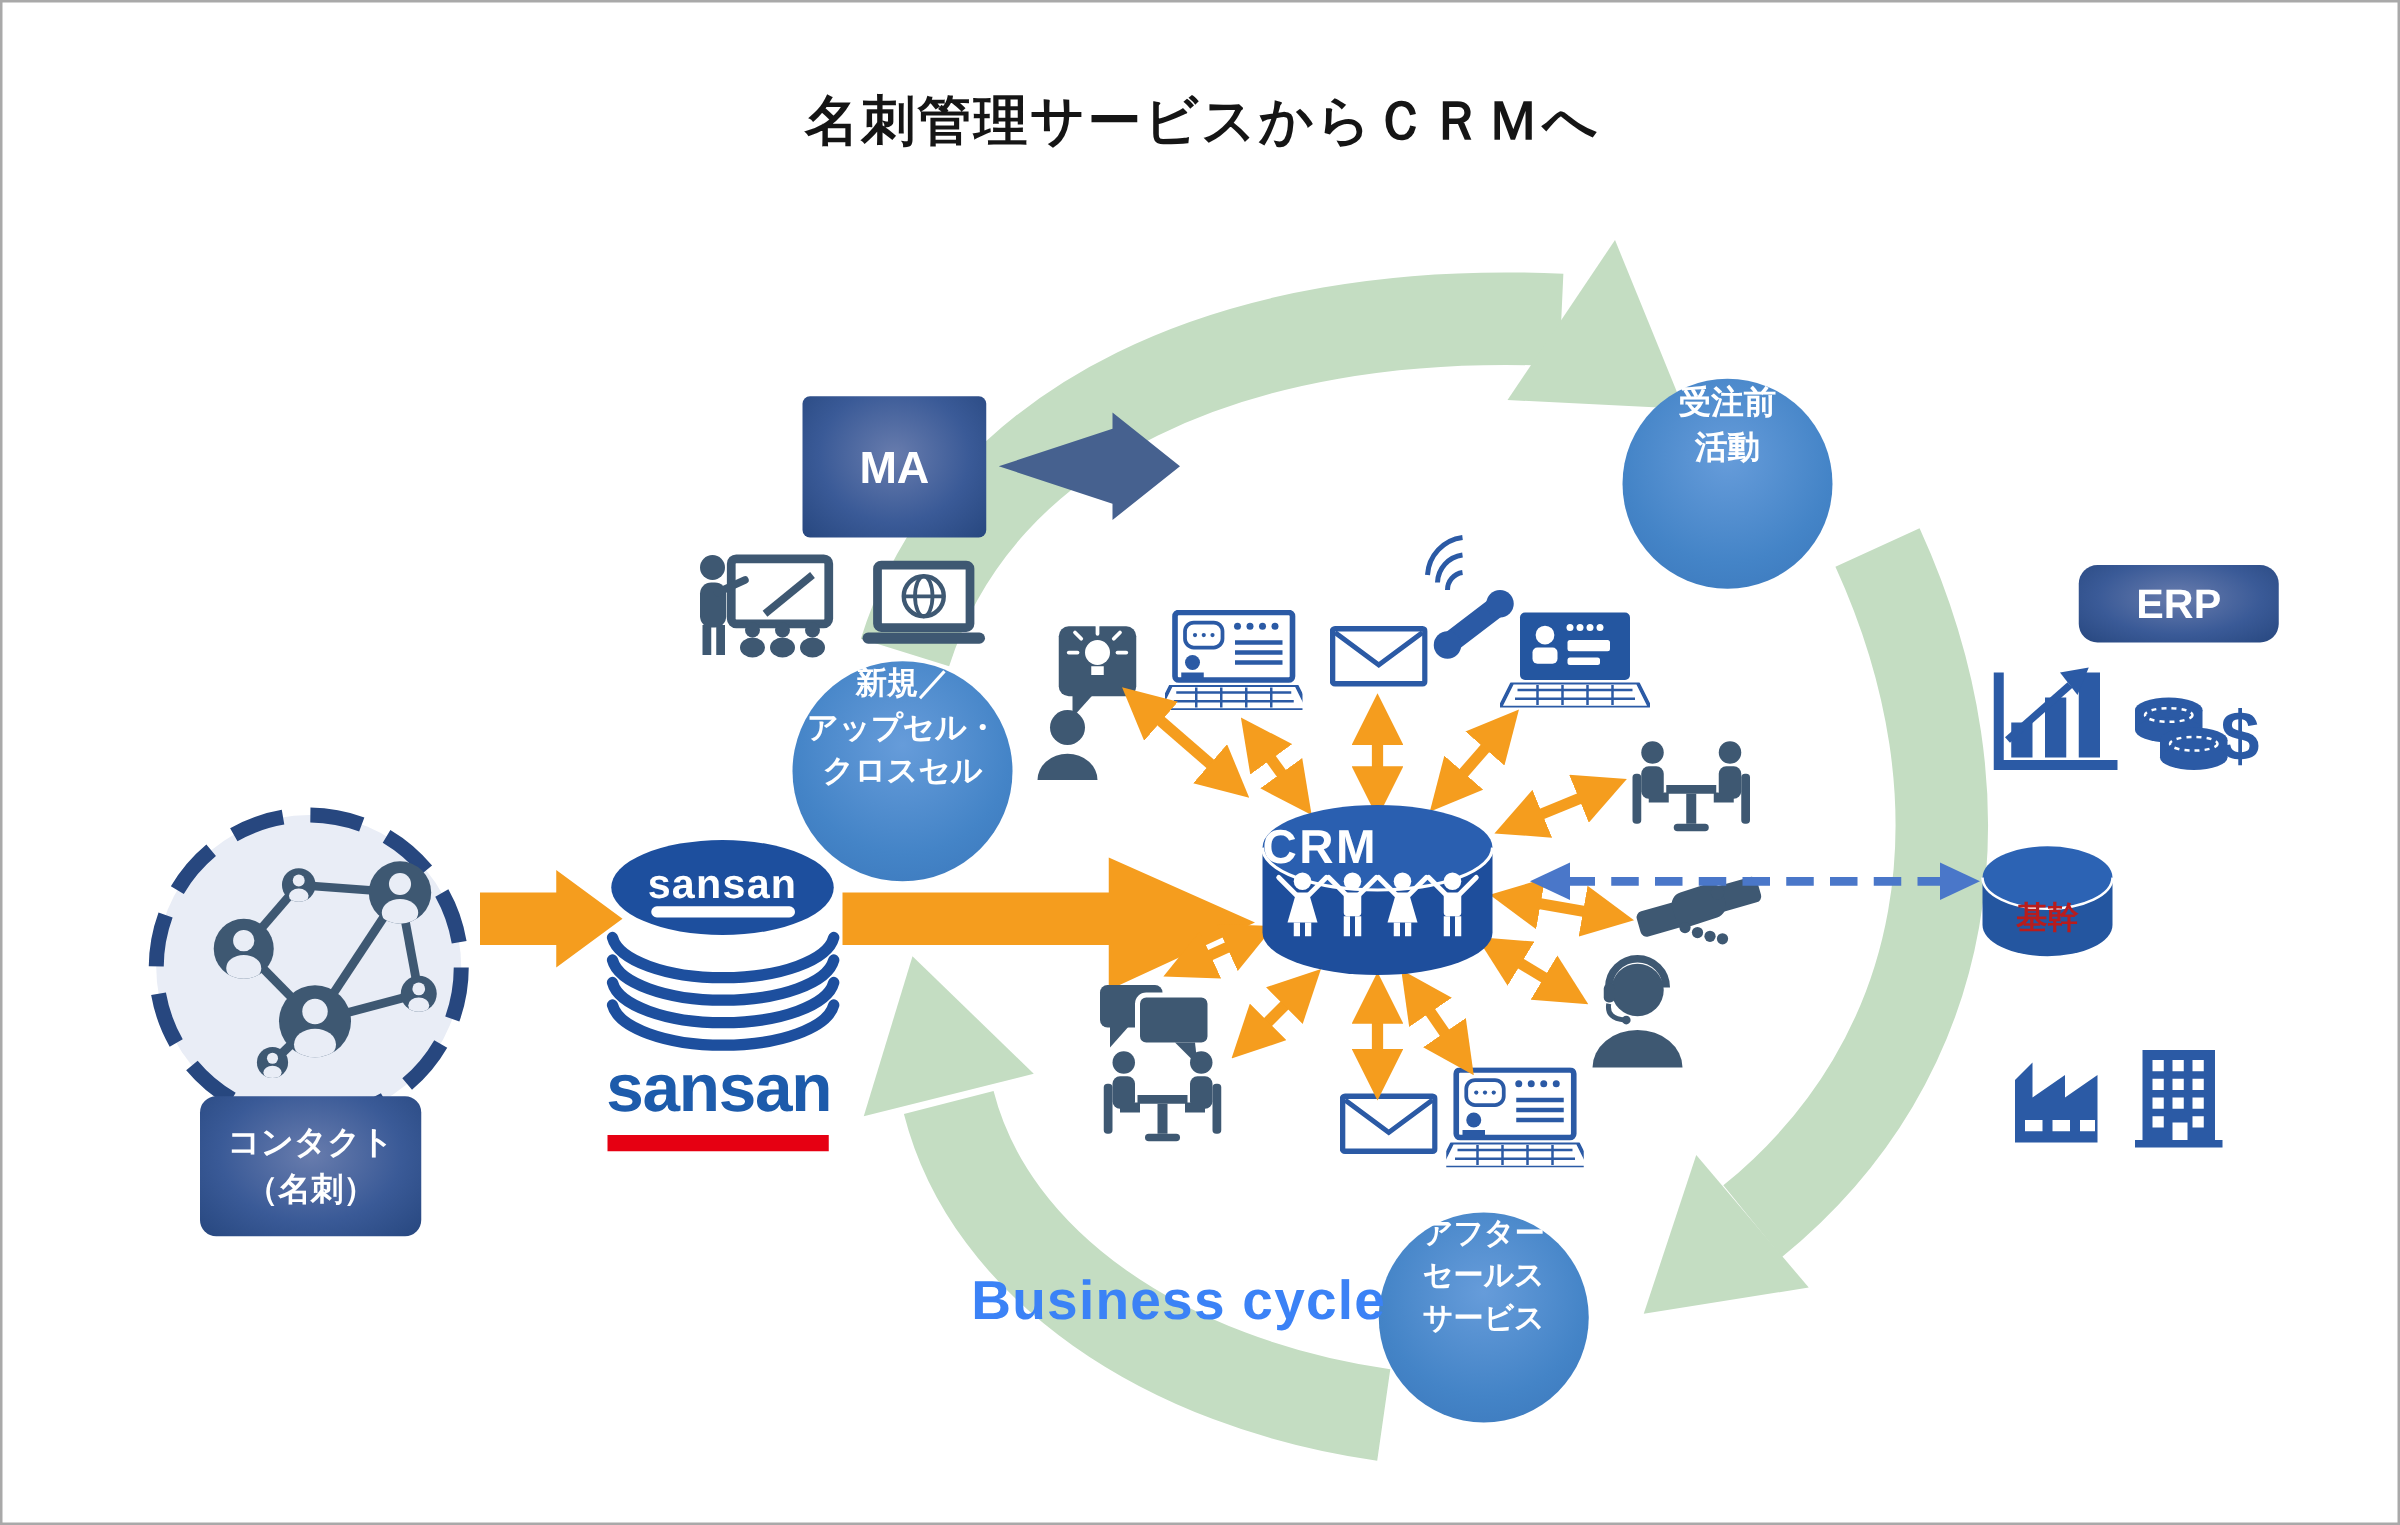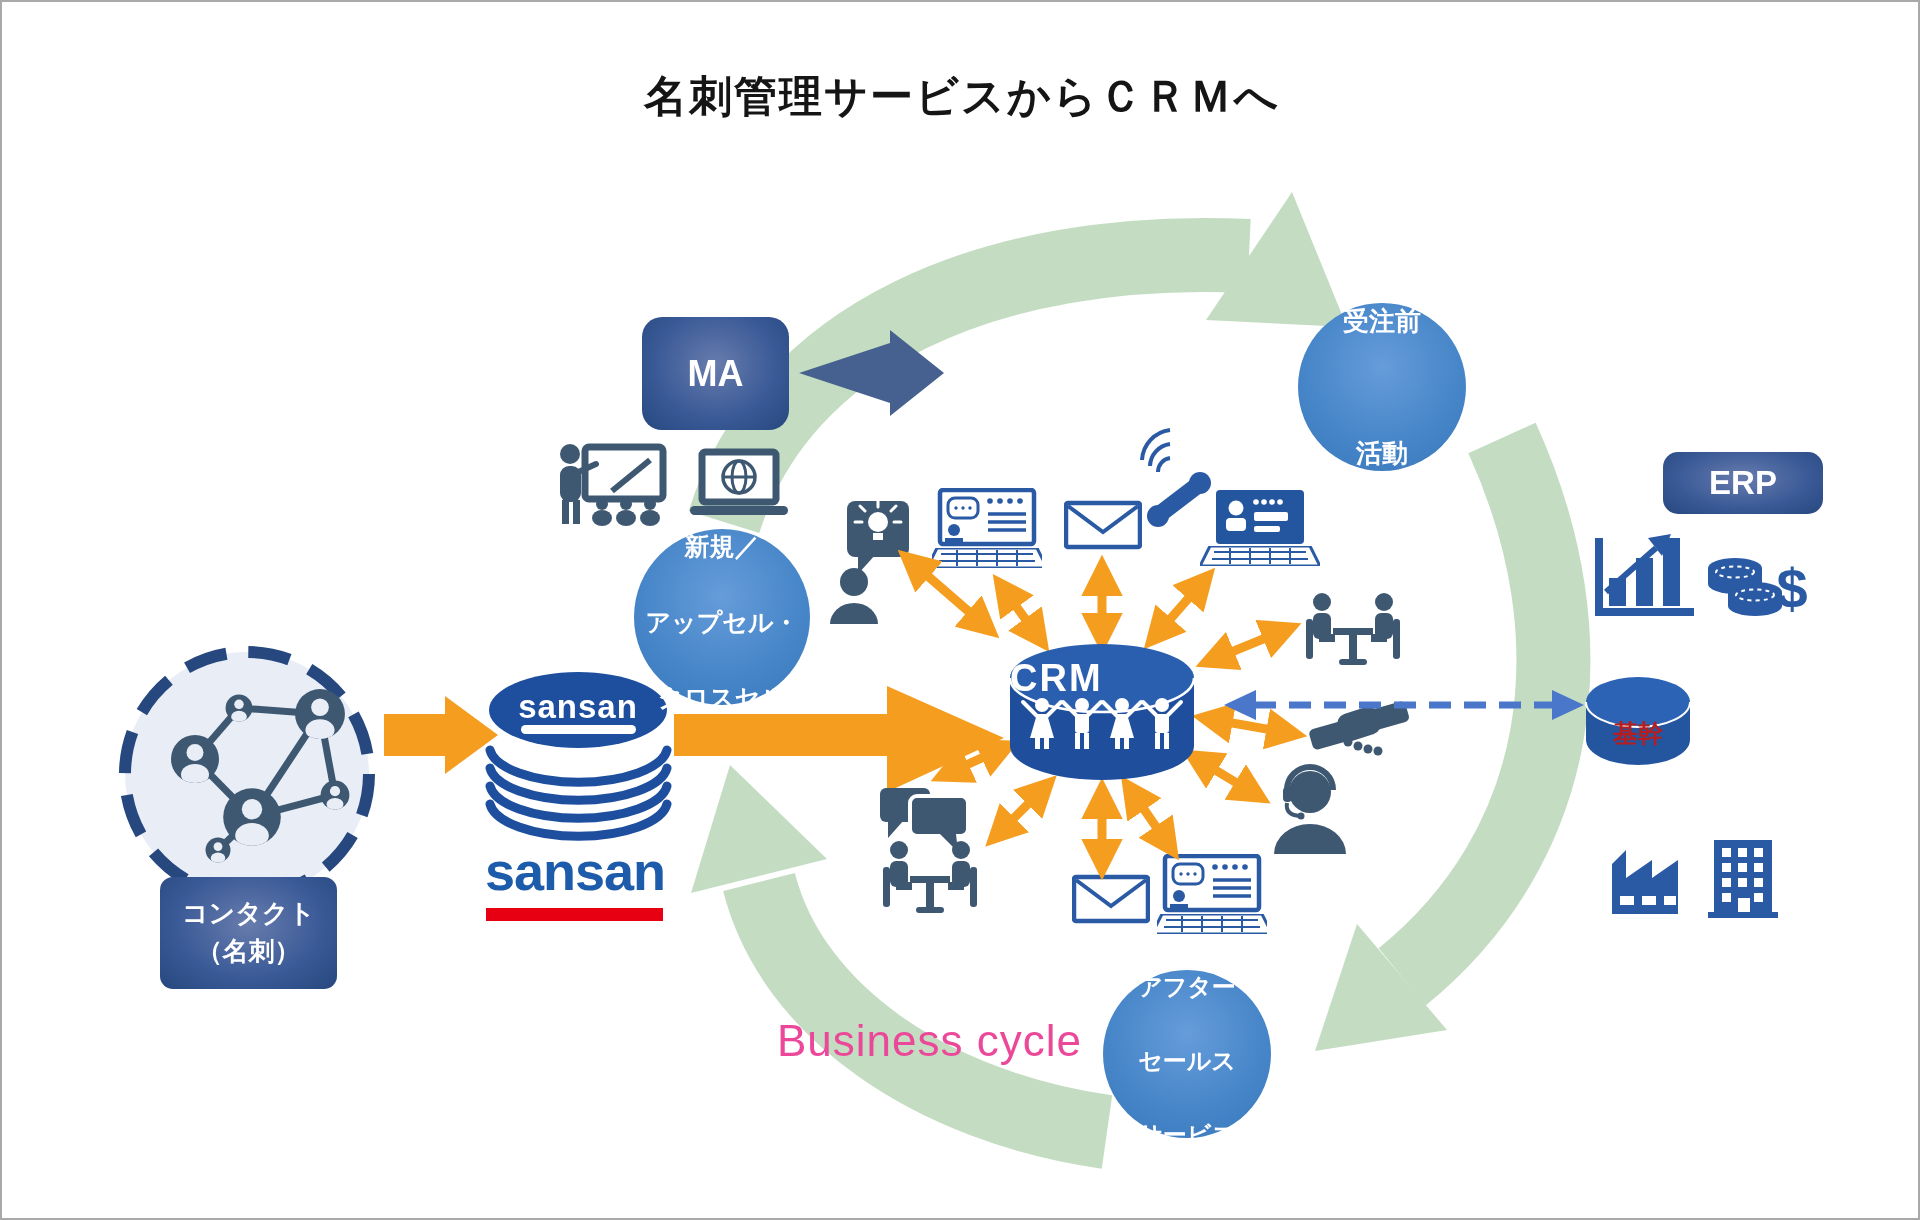--- a/index.html
+++ b/index.html
@@ -12,44 +12,43 @@
   svg.layer{position:absolute;left:0;top:0;}
   .title{
     left:0;top:66px;width:1920px;text-align:center;
     font-size:43px;font-weight:bold;color:#151515;letter-spacing:2px;
   }
   .subtitle{
     left:98px;top:152px;width:1770px;
     font-size:29px;font-weight:bold;color:#1e79c8;line-height:1.55;
   }
   .sysbox{
-    border-radius:20px;color:#fff;font-weight:bold;
+    border-radius:6px;color:#fff;font-weight:bold;
     display:flex;align-items:center;justify-content:center;text-align:center;
     background:radial-gradient(ellipse at 50% 42%,#687cad 0%,#3a5a97 58%,#27477f 100%);
   }
   .box-ma{left:640px;top:315px;width:147px;height:113px;font-size:36px;}
   .box-sfa{left:943px;top:313px;width:145px;height:115px;font-size:36px;}
   .box-erp{left:1613px;top:450px;width:160px;height:62px;font-size:33px;border-radius:15px;margin-left:48px;}
   .box-scm{left:1613px;top:750px;width:160px;height:66px;font-size:33px;border-radius:15px;}
   .box-contact{left:158px;top:875px;width:177px;height:112px;font-size:26px;border-radius:13px;line-height:1.45;flex-direction:column;}
   .cyc{
     border-radius:50%;color:#fff;font-weight:bold;text-align:center;
-    display:flex;flex-direction:column;align-items:center;justify-content:space-between;
+    display:flex;flex-direction:column;align-items:center;justify-content:flex-start;
     background:radial-gradient(circle at 50% 38%,#669cda 0%,#4484c7 62%,#3a76ba 100%);
-    gap:40px;
   }
   .cyc-pre{left:1296px;top:301px;width:168px;height:168px;font-size:26px;line-height:1.4;}
   .cyc-new{left:632px;top:527px;width:176px;height:176px;font-size:25px;line-height:1.42;}
   .cyc-after{left:1101px;top:968px;width:168px;height:168px;font-size:24px;line-height:1.42;}
   .crm-label{left:1008px;top:655px;width:184px;text-align:left;color:#fff;font-weight:bold;font-size:38px;letter-spacing:2px;}
   .core-label{left:1584px;top:715px;width:104px;text-align:center;color:#b91c1c;font-weight:bold;font-size:25px;}
   .stack-label{left:487px;top:686px;width:178px;text-align:center;color:#fff;font-weight:bold;font-size:33px;letter-spacing:1px;}
   .sansan-logo{left:478px;top:838px;width:190px;text-align:center;color:#1d5bab;font-weight:bold;font-size:54px;letter-spacing:-1px;}
   .sansan-bar{left:484px;top:906px;width:177px;height:13px;background:#e60012;}
-  .cycle-text{left:775px;top:1014px;font-size:44px;font-weight:normal;color:#ec4899;letter-spacing:1px;}
+  .cycle-text{left:775px;top:1014px;font-size:44px;font-weight:bold;color:#3b82f6;letter-spacing:1px;}
 </style>
 </head>
 <body>
 
 <div class="stage">
 
 <svg class="layer" width="1920" height="1220" viewBox="0 0 1920 1220">
   <defs>
     <marker id="oh" viewBox="0 0 10 10" refX="7" refY="5" markerWidth="4.6" markerHeight="4.6" orient="auto-start-reverse">
       <path d="M0,0 L10,5 L0,10 z" fill="#f59d1e"></path>

